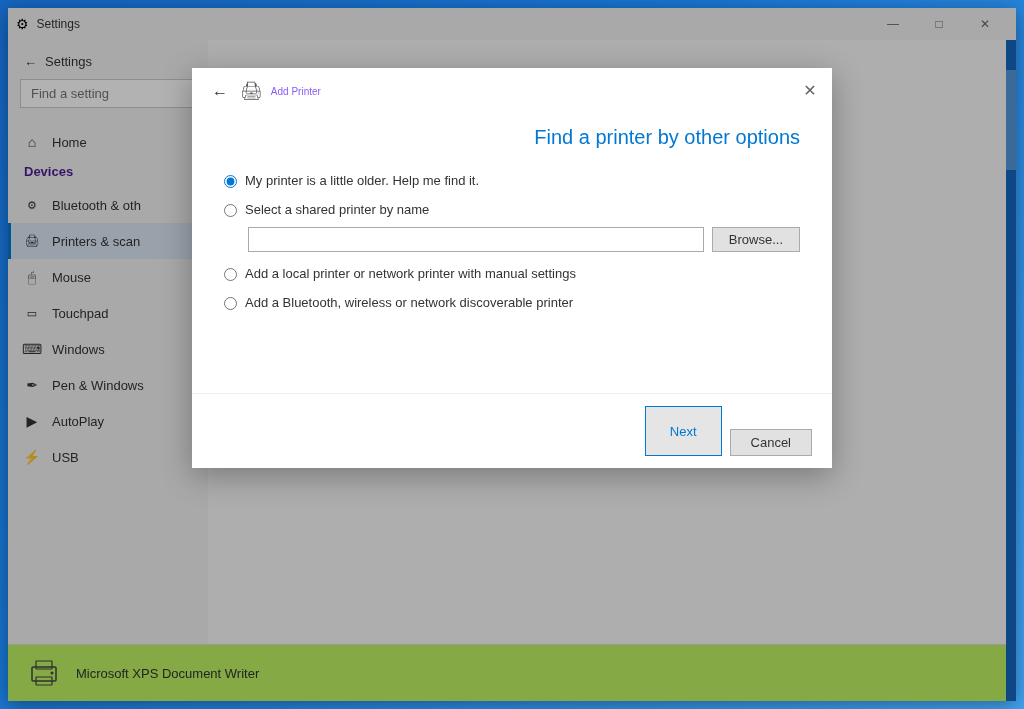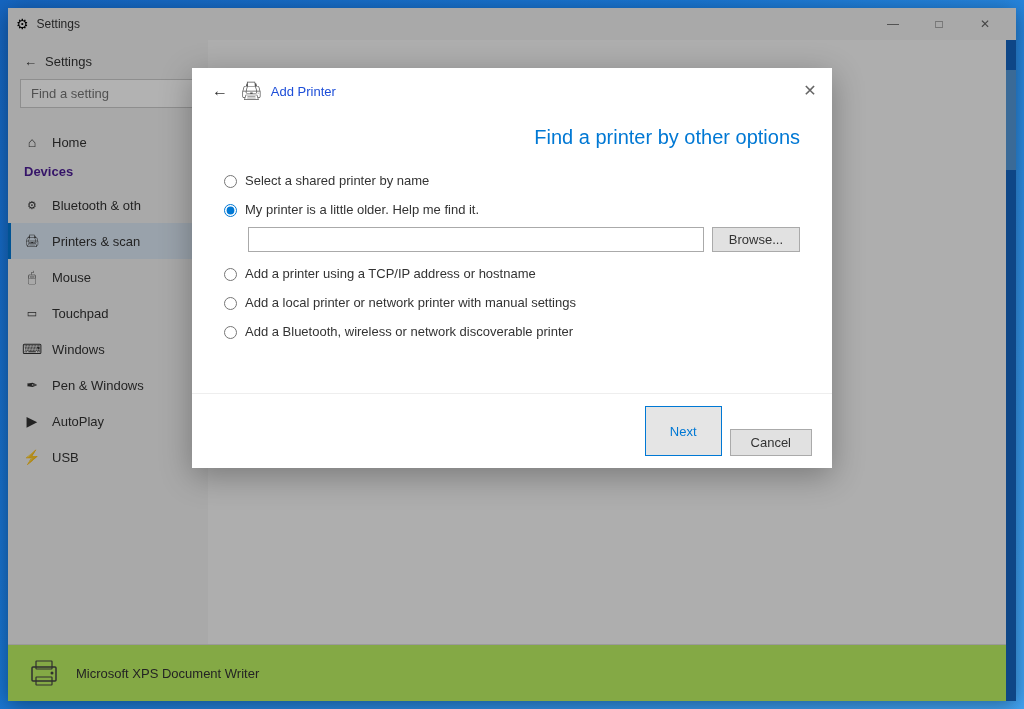--- a/index.html
+++ b/index.html
@@ -200,22 +200,22 @@
       padding: 2px 4px;
     }
 
     .modal-printer-icon {
       font-size: 18px;
       margin-right: 8px;
       color: #555;
     }
 
     .modal-title-text {
-      font-size: 13px;
-      color: #1d4ed8;
+      font-size: 10px;
+      color: #8b5cf6;
     }
 
     .modal-close-btn {
       position: absolute;
       top: 8px;
       right: 8px;
       background: none;
       border: none;
       cursor: pointer;
       font-size: 16px;
@@ -438,46 +438,40 @@
         <button class="modal-back-btn">←</button>
         <span class="modal-printer-icon">🖨</span>
         <span class="modal-title-text">Add Printer</span>
         <button class="modal-close-btn">✕</button>
       </div>
 
       <div class="modal-body">
         <div class="modal-heading">Find a printer by other options</div>
 
         <div class="radio-option">
+          <input type="radio" name="printer-option" id="opt1" checked="" style="">
+          <label class="radio-label" for="opt1">
+            <span>My printer is a little older. Help me find it.</span>
+          </label>
+        </div>
+
+        <div class="radio-option">
           <input type="radio" name="printer-option" id="opt2" style="">
           <label class="radio-label" for="opt2">
             <span>Select a shared printer by name</span>
-          </label>
-        </div>
-
-        <div class="radio-option">
-          <input type="radio" name="printer-option" id="opt1" checked="" style="">
-          <label class="radio-label" for="opt1">
-            <span>My printer is a little older. Help me find it.</span>
           </label>
         </div>
 
         <div class="shared-printer-section">
           <div class="shared-printer-input-row">
             <input type="text" class="shared-printer-input" style="">
             <button class="browse-btn">Browse...</button>
           </div>
         </div>
 
-        <div class="radio-option">
-          <input type="radio" name="printer-option" id="opt3" style="">
-          <label class="radio-label" for="opt3">
-            <span>Add a printer using a TCP/IP address or hostname</span>
-          </label>
-        </div>
 
         <div class="radio-option">
           <input type="radio" name="printer-option" id="opt5" style="">
           <label class="radio-label" for="opt5">
             <span>Add a local printer or network printer with manual settings</span>
           </label>
         </div>
 
         <div class="radio-option">
           <input type="radio" name="printer-option" id="opt4" style="">

